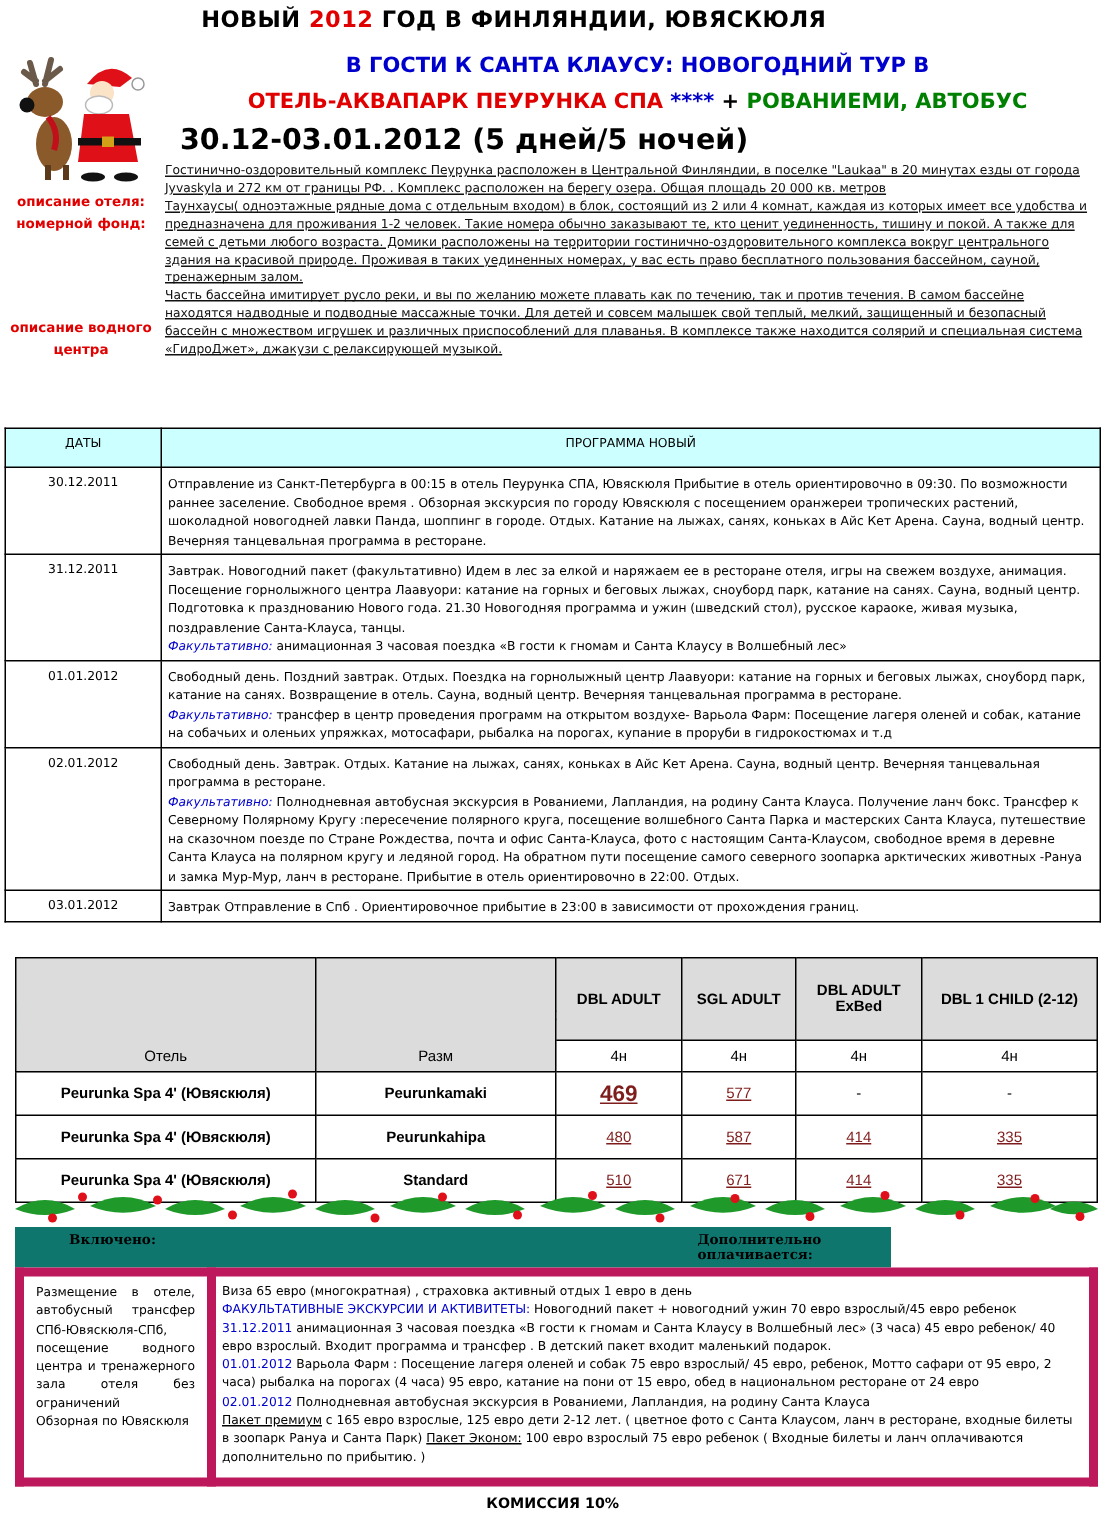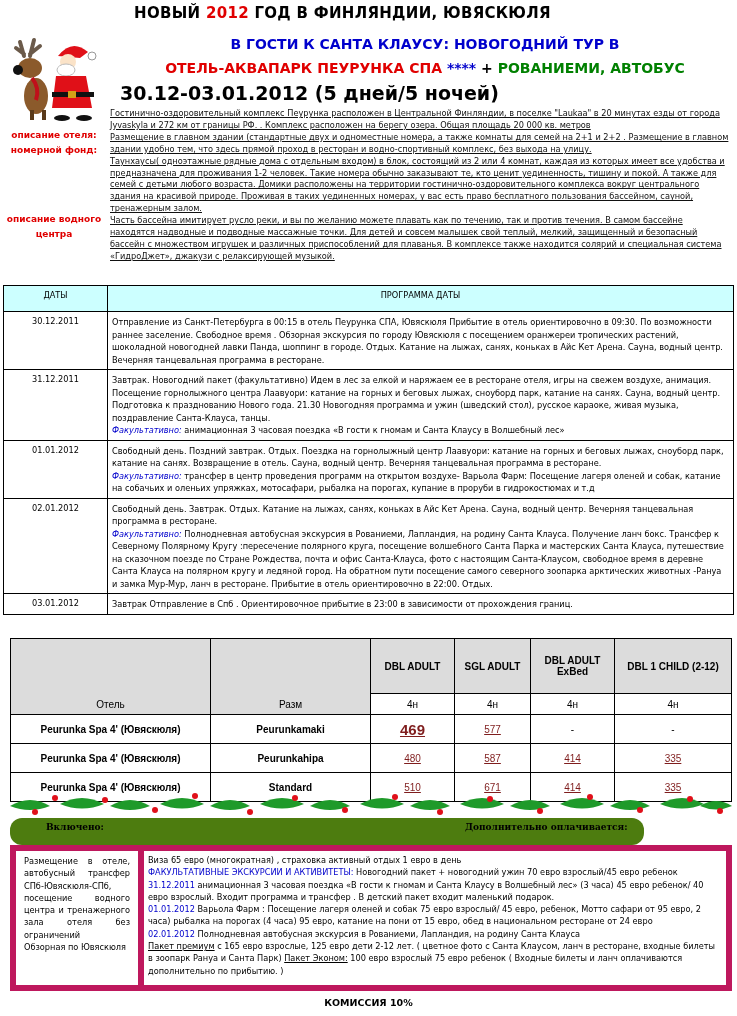--- a/index.html
+++ b/index.html
@@ -41,22 +41,22 @@
   .price td { border: 1px solid #000; text-align: center; height: 29px; }
   .price td.hdr { background: #dcdcdc; font-weight: bold; height: 55px; }
   .price td.hdrl { background: #dcdcdc; vertical-align: bottom; padding-bottom: 4px; }
   .price td.nights { height: 21px; }
   .price td.hotel, .price td.room { font-weight: bold; }
   .price a { color: #7f1d1d; text-decoration: underline; }
   .price a.big { font-size: 15px; font-weight: bold; }
 
   .garland { position: absolute; top: 790px; left: 10px; width: 722px; height: 28px; }
 
-  .incl-bar { position: absolute; top: 818px; left: 10px; width: 634px; height: 27px; background: #4d7c0f;
-    font-family: "DejaVu Serif", serif; font-size: 9px; font-weight: bold; border-radius: 12px; }
+  .incl-bar { position: absolute; top: 818px; left: 10px; width: 584px; height: 27px; background: #0f766e;
+    font-family: "DejaVu Serif", serif; font-size: 9px; font-weight: bold; }
   .incl-bar .l { position: absolute; left: 36px; top: 4px; }
   .incl-bar .r { position: absolute; left: 455px; top: 4px; }
 
   .incl { position: absolute; top: 845px; left: 10px; width: 722px; height: 146px; font-size: 8.2px; }
   .incl td { border: 6px solid #be185d; vertical-align: top; line-height: 12.3px; }
   .incl td.left { width: 128px; padding: 4px 8px; text-align: justify; }
   .incl td.right { padding: 3px 4px; }
   .blue { color: #0000cc; }
   .u { text-decoration: underline; }
 
@@ -95,30 +95,29 @@
 <div class="dates">30.12-03.01.2012 (5 дней/5 ночей)</div>
 
 <div class="side-label side1">
   <div>описание отеля:</div>
   <div>номерной фонд:</div>
 </div>
 <div class="side-label side2">описание водного центра</div>
 
 <div class="desc">
   <div>Гостинично-оздоровительный комплекс Пеурунка расположен в Центральной Финляндии, в поселке "Laukaa" в 20 минутах езды от города Jyvaskyla и 272 км от границы РФ. . Комплекс расположен на берегу озера. Общая площадь 20 000 кв. метров</div>
-  <div>Размещение в главном здании (стандартные двух и одноместные номера, а также комнаты для семей на 2+1 и 2+2 . Размещение в главном здании удобно тем, что здесь прямой проход в ресторан и водно-спортивный комплекс, без выхода на улицу.</div>
   <div>Таунхаусы( одноэтажные рядные дома с отдельным входом) в блок, состоящий из 2 или 4 комнат, каждая из которых имеет все удобства и предназначена для проживания 1-2 человек. Такие номера обычно заказывают те, кто ценит уединенность, тишину и покой. А также для семей с детьми любого возраста. Домики расположены на территории гостинично-оздоровительного комплекса вокруг центрального здания на красивой природе. Проживая в таких уединенных номерах, у вас есть право бесплатного пользования бассейном, сауной, тренажерным залом.</div>
   <div>Часть бассейна имитирует русло реки, и вы по желанию можете плавать как по течению, так и против течения. В самом бассейне находятся надводные и подводные массажные точки. Для детей и совсем малышек свой теплый, мелкий, защищенный и безопасный бассейн с множеством игрушек и различных приспособлений для плаванья. В комплексе также находится солярий и специальная система «ГидроДжет», джакузи с релаксирующей музыкой.</div>
 </div>
 
 <table class="prog">
   <tbody>
       <tr>
     <th>ДАТЫ</th>
-    <th>ПРОГРАММА ДАТЫ</th>
+    <th>ПРОГРАММА НОВЫЙ</th>
   </tr>
   <tr>
     <td class="date">30.12.2011</td>
     <td class="text"><span>Отправление из Санкт-Петербурга в 00:15 в отель Пеурунка СПА, Ювяскюля Прибытие в отель ориентировочно в 09:30. По возможности раннее заселение. Свободное время . Обзорная экскурсия по городу Ювяскюля с посещением оранжереи тропических растений, шоколадной новогодней лавки Панда, шоппинг в городе. Отдых. Катание на лыжах, санях, коньках в Айс Кет Арена. Сауна, водный центр. Вечерняя танцевальная программа в ресторане.</span></td>
   </tr>
   <tr>
     <td class="date">31.12.2011</td>
     <td class="text"><div>Завтрак. Новогодний пакет (факультативно) Идем в лес за елкой и наряжаем ее в ресторане отеля, игры на свежем воздухе, анимация. Посещение горнолыжного центра Лаавуори: катание на горных и беговых лыжах, сноуборд парк, катание на санях. Сауна, водный центр. Подготовка к празднованию Нового года. 21.30 Новогодняя программа и ужин (шведский стол), русское караоке, живая музыка, поздравление Санта-Клауса, танцы.</div><span class="fac">Факультативно:</span><span> анимационная 3 часовая поездка «В гости к гномам и Санта Клаусу в Волшебный лес»</span></td>
   </tr>
   <tr>

